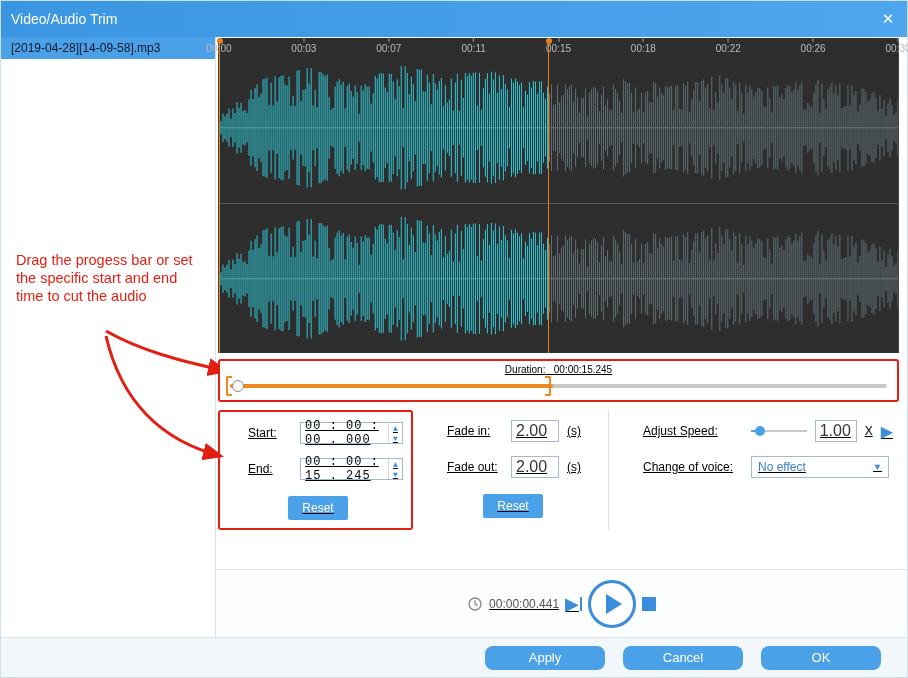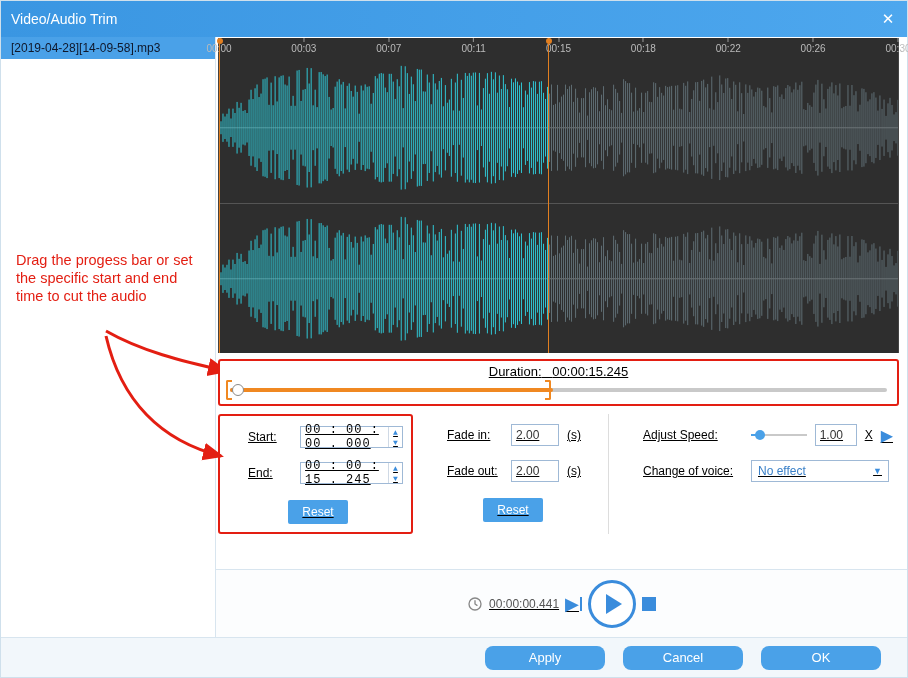--- a/index.html
+++ b/index.html
@@ -38,21 +38,21 @@
   .channel { flex:1; position:relative; border-bottom:1px solid #555;}
   .handle { position:absolute; top:0; bottom:0; width:0; border-left:1px solid #e27f20; }
   .handle-top { position:absolute; top:0px; width:6px; height:6px; background:#e27f20; border-radius:50%; left:-3px;}
   
   .wave-svg { position:absolute; left:0; top:0; width:100%; height:100%; }
   
   .trim-box {
     margin-top:6px; border:2px solid #e31e12; border-radius:3px; padding:3px 6px 6px 6px;
     background:#fff;
   }
-  .dur-label { text-align:center; font-size:13px; padding-bottom:3px;}
+  .dur-label { text-align:center; font-size:10px; padding-bottom:3px;}
   .trim-track { position:relative; height:16px; display:flex; align-items:center;}
   .track-bg { position:absolute; left:4px; right:4px; top:6px; height:4px; background:#c9c9c9; border-radius:2px;}
   .track-fill { position:absolute; left:4px; width:48.5%; top:6px; height:4px; background:#f08821; border-radius:2px;}
   .bracket { position:absolute; top:-2px; width:6px; height:20px; border:2px solid #f08821; border-right:none; border-radius:2px 0 0 2px;}
   .bracket.right { border:2px solid #f08821; border-left:none; border-radius:0 2px 2px 0;}
   .knob { position:absolute; width:12px; height:12px; background:#fff; border:1px solid #8a8a8a; border-radius:50%; top:2px;}
   
   .controls { display:flex; gap:10px; margin-top:8px; }
   .col { display:flex; flex-direction:column; gap:14px; }
   .col1 { width:195px; border:2px solid #e31e12; border-radius:3px; padding:10px 8px 0 8px; }
@@ -63,21 +63,21 @@
   .lbl2 { width:56px;}
   .lbl3 { width:100px;}
   .spin {
     width:112px; height:22px; border:1px solid #9fb9d6; display:flex; align-items:center;
     font-family: "Courier New", monospace; font-size:12px; position:relative; background:#fff;
   }
   .spin span { flex:1; padding:0 4px; letter-spacing:1px;}
   .spin .arrows { width:14px; height:100%; display:flex; flex-direction:column; border-left:1px solid #cfd9e5;}
   .spin .arrows div { flex:1; display:flex; align-items:center; justify-content:center; color:#3a8cdc; font-size:8px; cursor:pointer;}
   .num-input {
-    width:48px; height:22px; border:1px solid #9fb9d6; padding:0 4px; font-size:12px; color:#333;
+    width:48px; height:22px; border:1px solid #9fb9d6; padding:0 4px; font-size:16px; color:#333;
   }
   .select {
     width:138px; height:22px; border:1px solid #9fb9d6; display:flex; align-items:center;
     padding:0 6px; color:#3a80c8; justify-content:space-between; cursor:pointer; font-size:12px;
   }
   .select .caret { color:#3a8cdc; font-size:9px;}
   .btn-reset {
     width:60px; height:24px; background:#4aa1e8; color:#fff; border:none; border-radius:2px;
     font-size:12px; cursor:pointer; margin:2px auto 0;
   }

